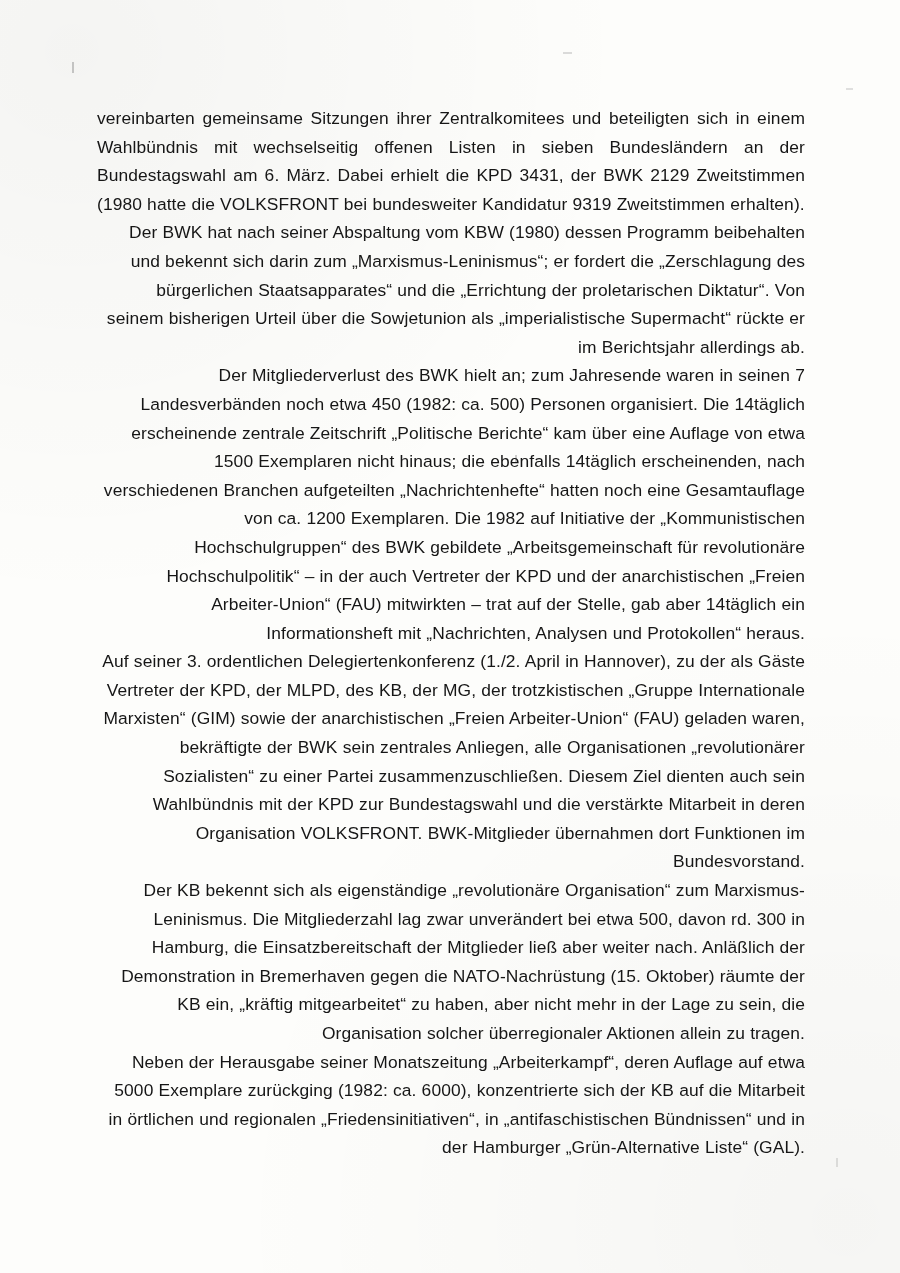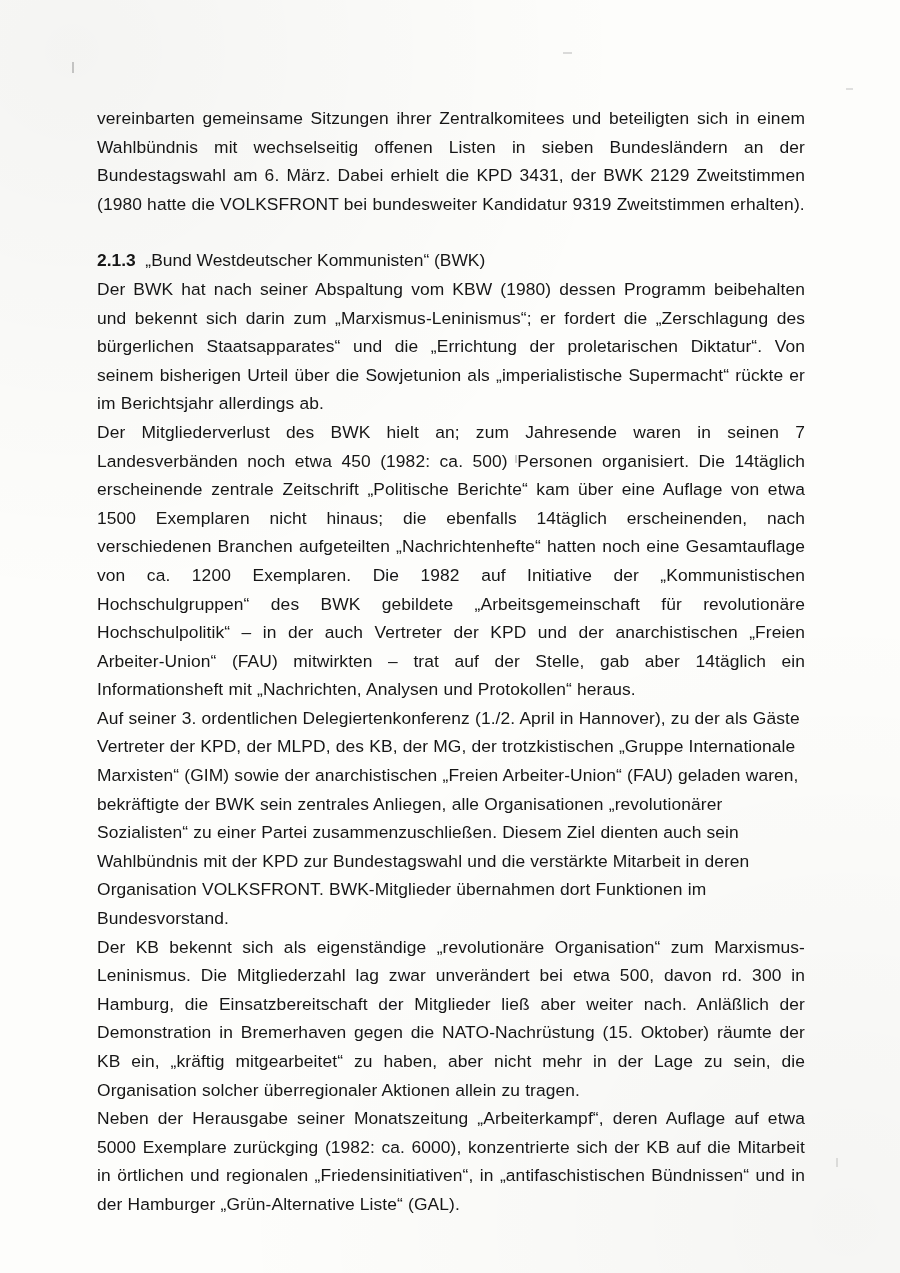--- a/index.html
+++ b/index.html
@@ -38,20 +38,21 @@
     font-size: 17.4px;
     line-height: 28.6px;
     text-align: justify;
     text-justify: inter-word;
     margin: 0;
     letter-spacing: 0.1px;
     word-spacing: 0.2px;
   }
   .para + .para {
     margin-top: 0;
+    text-align: right;
   }
   .block-gap {
     margin-top: 28px;
   }
   .block-gap-lg {
     margin-top: 40px;
   }
   .heading {
     font-size: 17.4px;
     line-height: 28.6px;
@@ -84,25 +85,20 @@
   <span class="scan-speck" style="left:72px; top:62px; width:2px; height:11px;"></span>
   <span class="scan-speck" style="left:563px; top:52px; width:9px; height:2px; opacity:0.35;"></span>
   <span class="scan-speck" style="left:846px; top:88px; width:7px; height:2px; opacity:0.3;"></span>
   <span class="scan-speck" style="left:515px; top:455px; width:2px; height:8px; opacity:0.5;"></span>
   <span class="scan-speck" style="left:836px; top:1158px; width:2px; height:9px; opacity:0.3;"></span>
 
   <div class="content">
 
     <p class="para">vereinbarten gemeinsame Sitzungen ihrer Zentralkomitees und beteiligten sich in einem Wahlbündnis mit wechselseitig offenen Listen in sieben Bundesländern an der Bundestagswahl am 6. März. Dabei erhielt die KPD 3431, der BWK 2129 Zweitstimmen (1980 hatte die VOLKSFRONT bei bundesweiter Kandidatur 9319 Zweitstimmen erhalten).</p>
 
-    <div class="block-gap">
-      <p class="heading">
-        <span class="num">2.1.3</span>&nbsp;&nbsp;<span class="title">„Bund Westdeutscher Kommunisten“ (BWK)</span>
-      </p>
-    </div>
 
     <p class="para">Der BWK hat nach seiner Abspaltung vom KBW (1980) dessen Programm beibehalten und bekennt sich darin zum „Marxismus-Leninismus“; er fordert die „Zerschlagung des bürgerlichen Staatsapparates“ und die „Errichtung der proletarischen Diktatur“. Von seinem bisherigen Urteil über die Sowjetunion als „imperialistische Supermacht“ rückte er im Berichtsjahr allerdings ab.</p>
     <p class="para">Der Mitgliederverlust des BWK hielt an; zum Jahresende waren in seinen 7 Landesverbänden noch etwa 450 (1982: ca. 500) Personen organisiert. Die 14täglich erscheinende zentrale Zeitschrift „Politische Berichte“ kam über eine Auflage von etwa 1500 Exemplaren nicht hinaus; die ebenfalls 14täglich erscheinenden, nach verschiedenen Branchen aufgeteilten „Nachrichtenhefte“ hatten noch eine Gesamtauflage von ca. 1200 Exemplaren. Die 1982 auf Initiative der „Kommunistischen Hochschulgruppen“ des BWK gebildete „Arbeitsgemeinschaft für revolutionäre Hochschulpolitik“ – in der auch Vertreter der KPD und der anarchistischen „Freien Arbeiter-Union“ (FAU) mitwirkten – trat auf der Stelle, gab aber 14täglich ein Informationsheft mit „Nachrichten, Analysen und Protokollen“ heraus.</p>
     <p class="para last-line-left">Auf seiner 3. ordentlichen Delegiertenkonferenz (1./2. April in Hannover), zu der als Gäste Vertreter der KPD, der MLPD, des KB, der MG, der trotzkistischen „Gruppe Internationale Marxisten“ (GIM) sowie der anarchistischen „Freien Arbeiter-Union“ (FAU) geladen waren, bekräftigte der BWK sein zentrales Anliegen, alle Organisationen „revolutionärer Sozialisten“ zu einer Partei zusammenzuschließen. Diesem Ziel dienten auch sein Wahlbündnis mit der KPD zur Bundestagswahl und die verstärkte Mitarbeit in deren Organisation VOLKSFRONT. BWK-Mitglieder übernahmen dort Funktionen im Bundesvorstand.</p>
 
 
     <p class="para">Der KB bekennt sich als eigenständige „revolutionäre Organisation“ zum Marxismus-Leninismus. Die Mitgliederzahl lag zwar unverändert bei etwa 500, davon rd. 300 in Hamburg, die Einsatzbereitschaft der Mitglieder ließ aber weiter nach. Anläßlich der Demonstration in Bremerhaven gegen die NATO-Nachrüstung (15. Oktober) räumte der KB ein, „kräftig mitgearbeitet“ zu haben, aber nicht mehr in der Lage zu sein, die Organisation solcher überregionaler Aktionen allein zu tragen.</p>
     <p class="para">Neben der Herausgabe seiner Monatszeitung „Arbeiterkampf“, deren Auflage auf etwa 5000 Exemplare zurückging (1982: ca. 6000), konzentrierte sich der KB auf die Mitarbeit in örtlichen und regionalen „Friedensinitiativen“, in „antifaschistischen Bündnissen“ und in der Hamburger „Grün-Alternative Liste“ (GAL).</p>
 
   </div>

